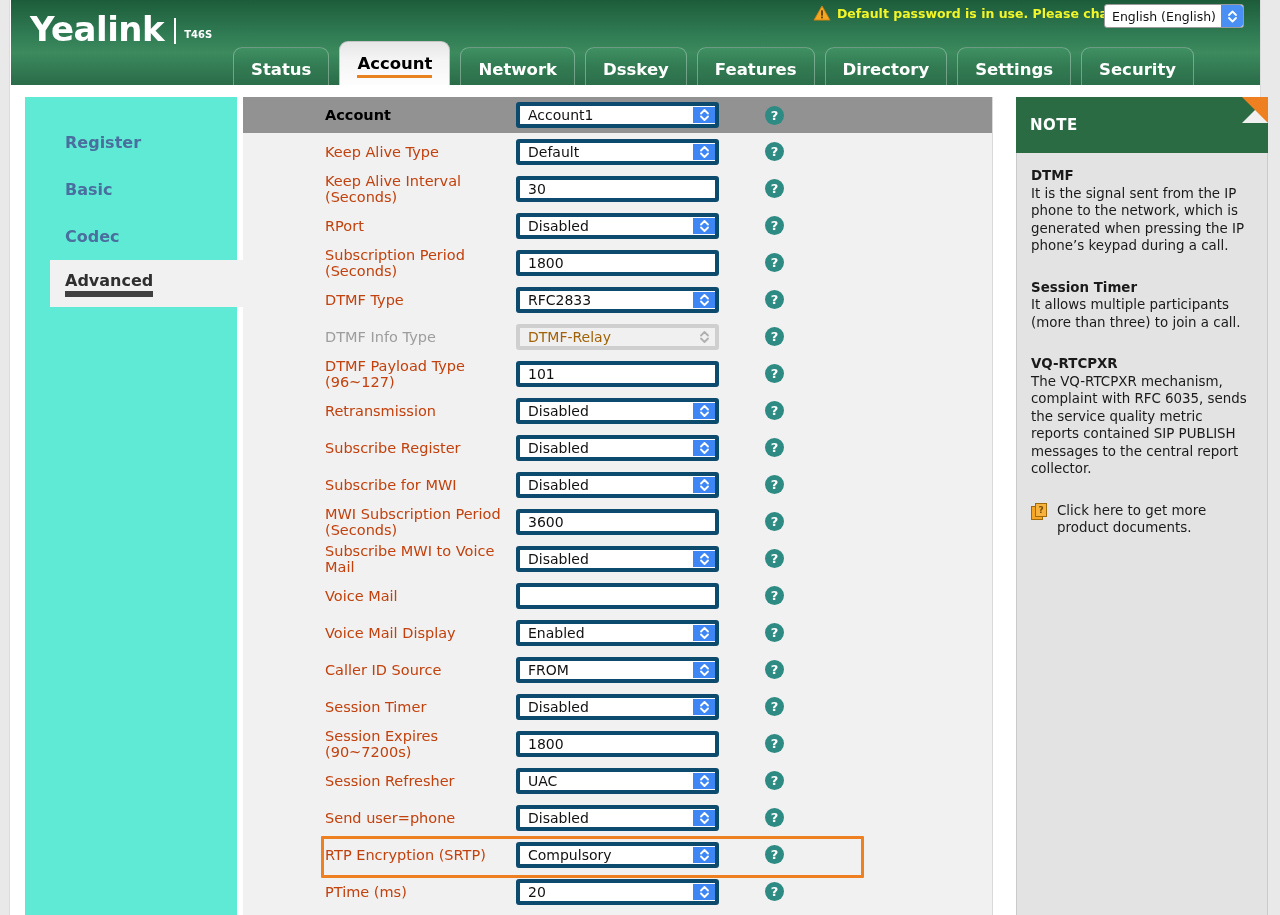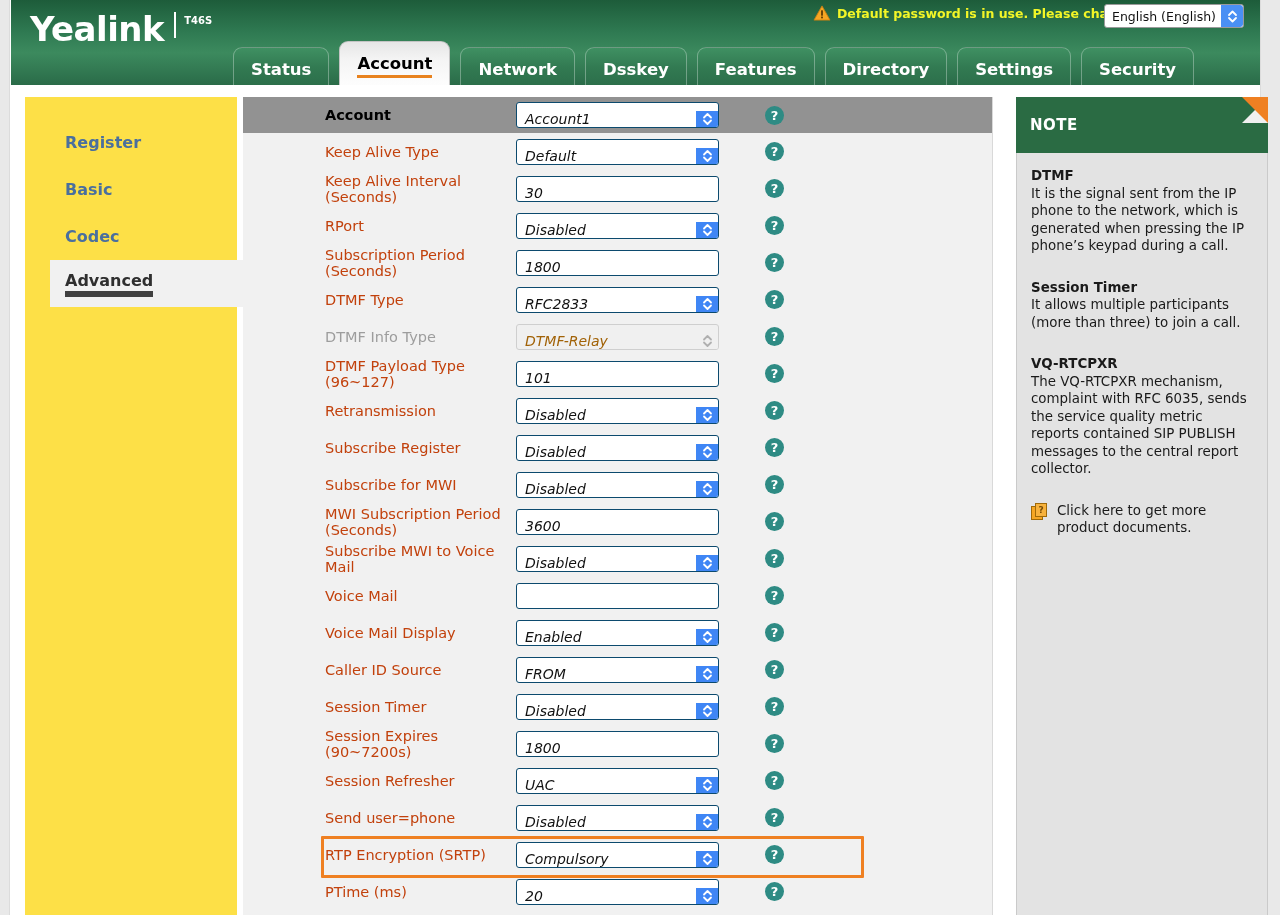--- a/index.html
+++ b/index.html
@@ -27,21 +27,21 @@
   }
 
   
   .header {
     position: absolute; left: 11px; top: 0; width: 1249px; height: 85px;
     background: linear-gradient(to bottom, #1d5c3a 0%, #2f7a52 38%, #3c8a5e 62%, #2a6b48 100%);
     overflow: hidden;
   }
   .logo {
     position: absolute; left: 19px; top: 12px;
-    display: flex; align-items: flex-start;
+    display: flex; align-items: flex-end;
     color: #fff;
   }
   .logo-word {
     font-family: "DejaVu Sans", sans-serif;
     font-size: 34px; font-weight: bold; letter-spacing: -0.5px;
     line-height: 34px; color: #ffffff;
   }
   .logo-bar {
     display: inline-block; width: 2px; height: 26px; background: #fff;
     margin: 0 8px 2px 10px;
@@ -115,21 +115,21 @@
   .body-area {
     position: absolute; left: 11px; top: 85px;
     width: 1249px; height: 830px;
     background: #ffffff;
   }
 
   
   .sidenav {
     position: absolute; left: 14px; top: 12px;
     width: 212px; height: 818px;
-    background: #fde047;
+    background: #5eead4;
   }
   .nav-item {
     height: 47px;
     display: flex; align-items: center;
     padding-left: 40px;
     font-size: 16px; font-weight: bold;
     color: #4a6f9e;
     font-family: "DejaVu Sans", sans-serif;
   }
   .nav-item:first-child { margin-top: 22px; }
@@ -177,25 +177,24 @@
     font-family: "DejaVu Sans", sans-serif;
   }
   .row.header-row .row-label {
     font-weight: bold; color: #000000; font-size: 14.5px;
   }
   .row-label.disabled { color: #9d9d9d; }
 
   .field {
     width: 203px; height: 26px;
     background: #ffffff;
-    border: 1px solid #0c4a6e;
+    border: 4px solid #0c4a6e;
     border-radius: 3px;
-    display: flex; align-items: flex-end;
+    display: flex; align-items: center;
     overflow: hidden;
-    font-style: italic;
   }
   .field.text-field { width: 203px; }
   .field-value {
     flex: 1; display: flex; align-items: center;
     padding-left: 8px;
     font-size: 14px; color: #111111;
     font-family: "DejaVu Sans", sans-serif;
     white-space: nowrap; overflow: hidden;
   }
   .field.select .field-value { padding-right: 2px; }

